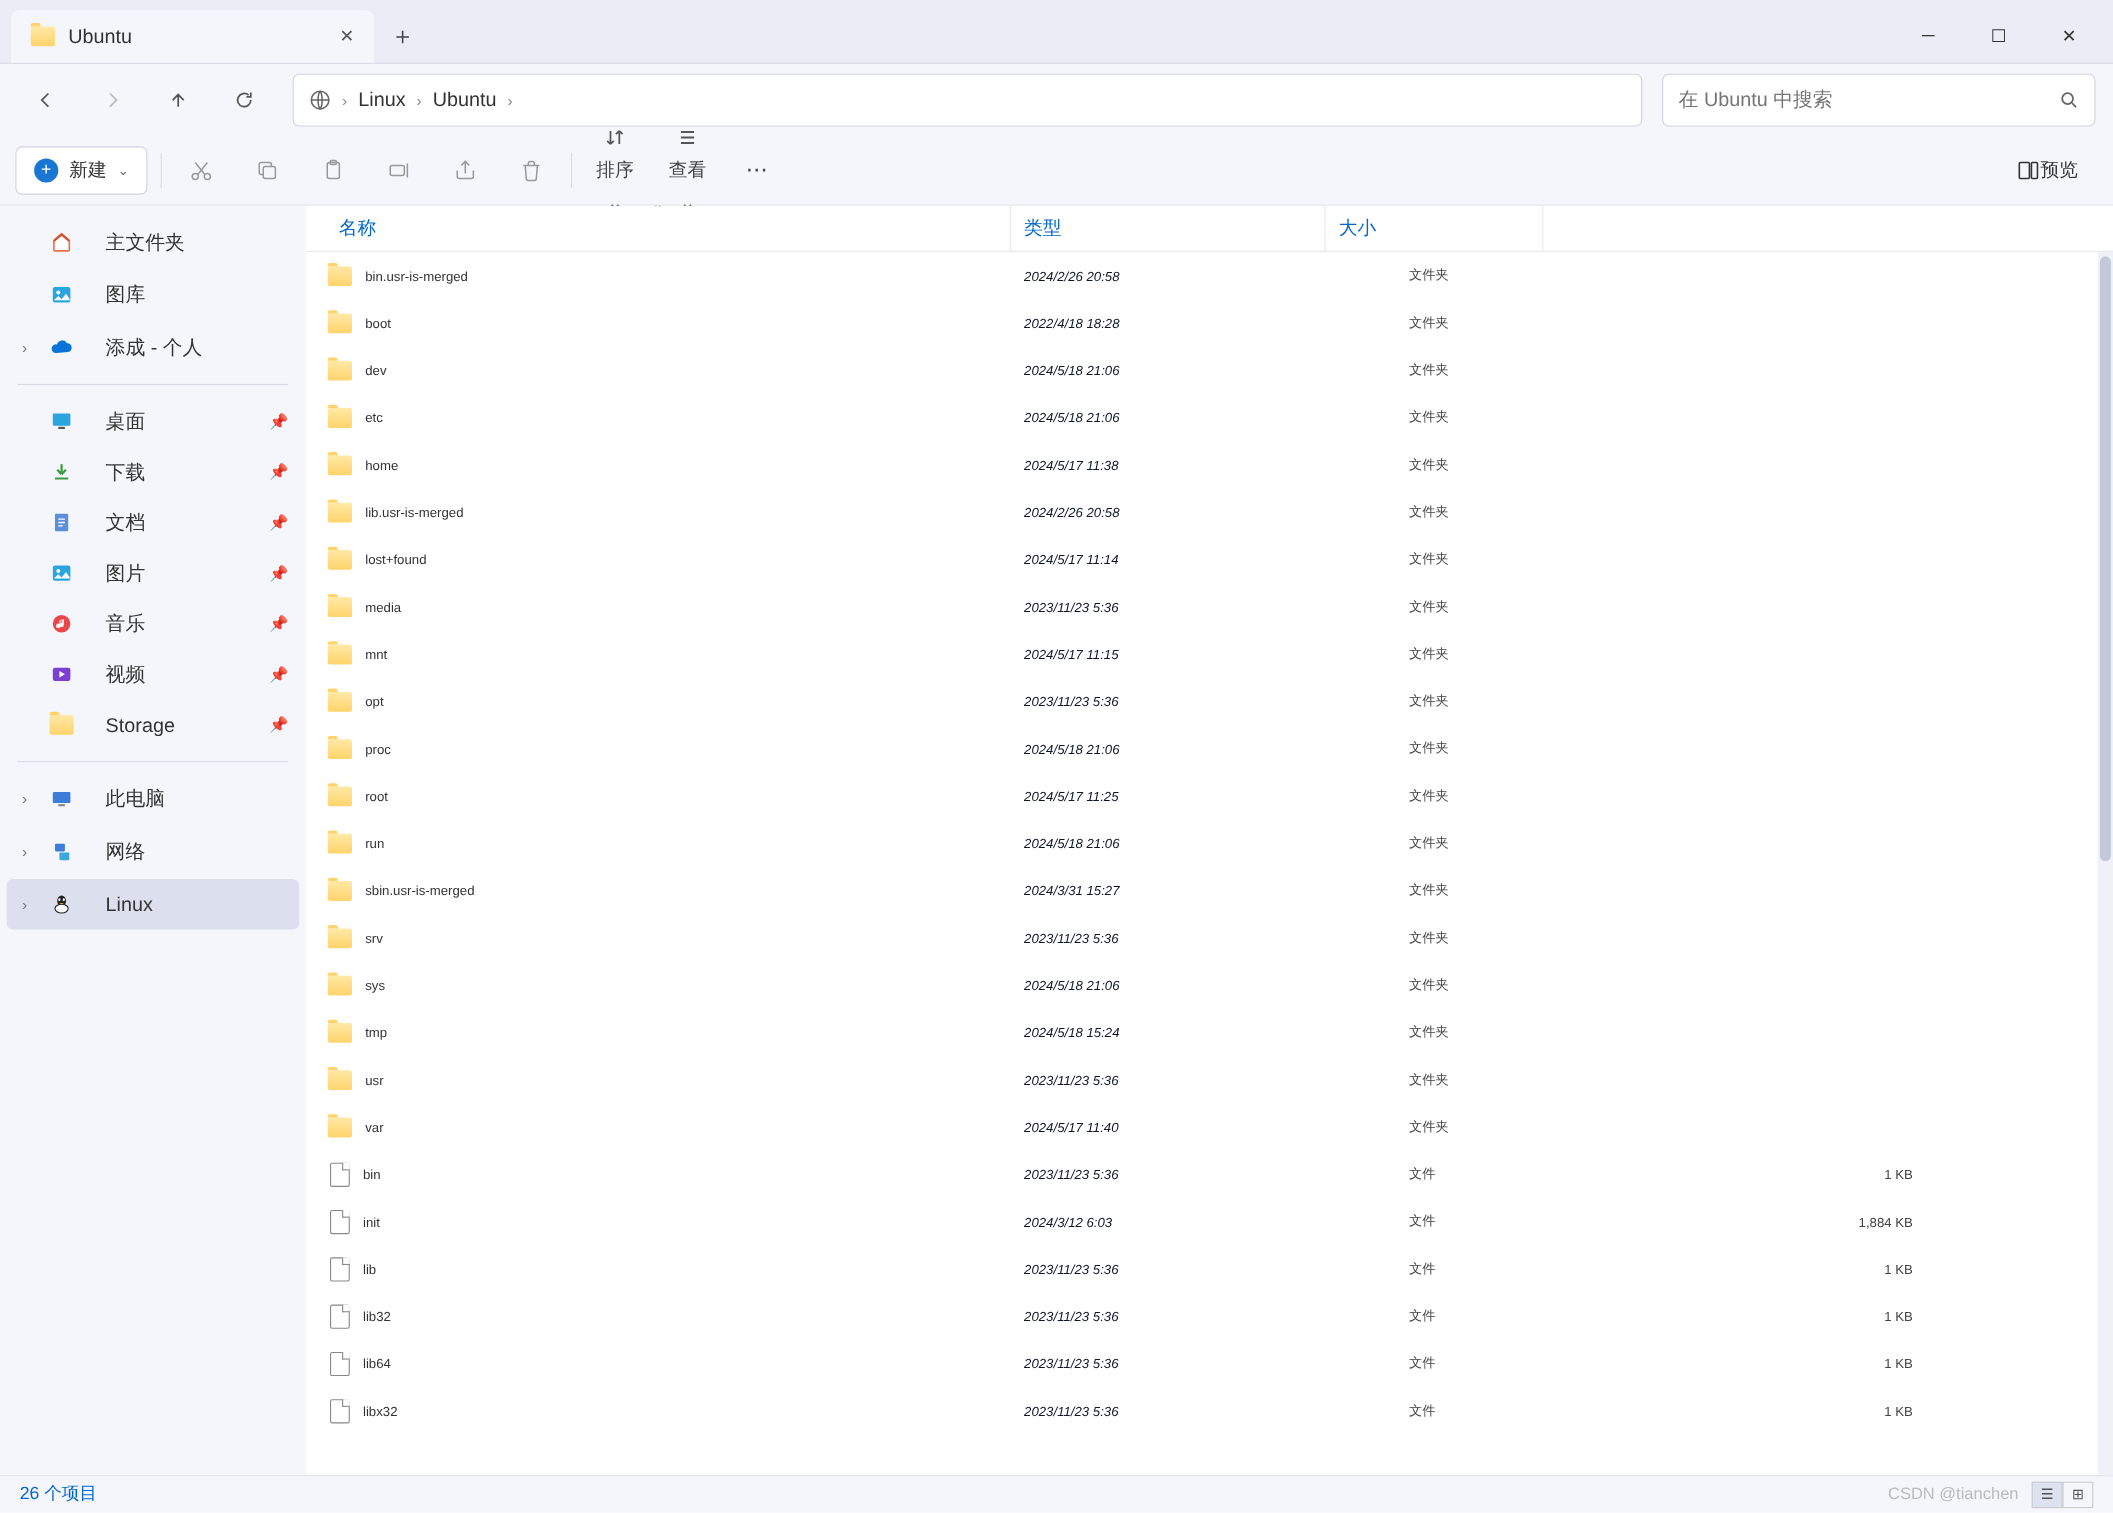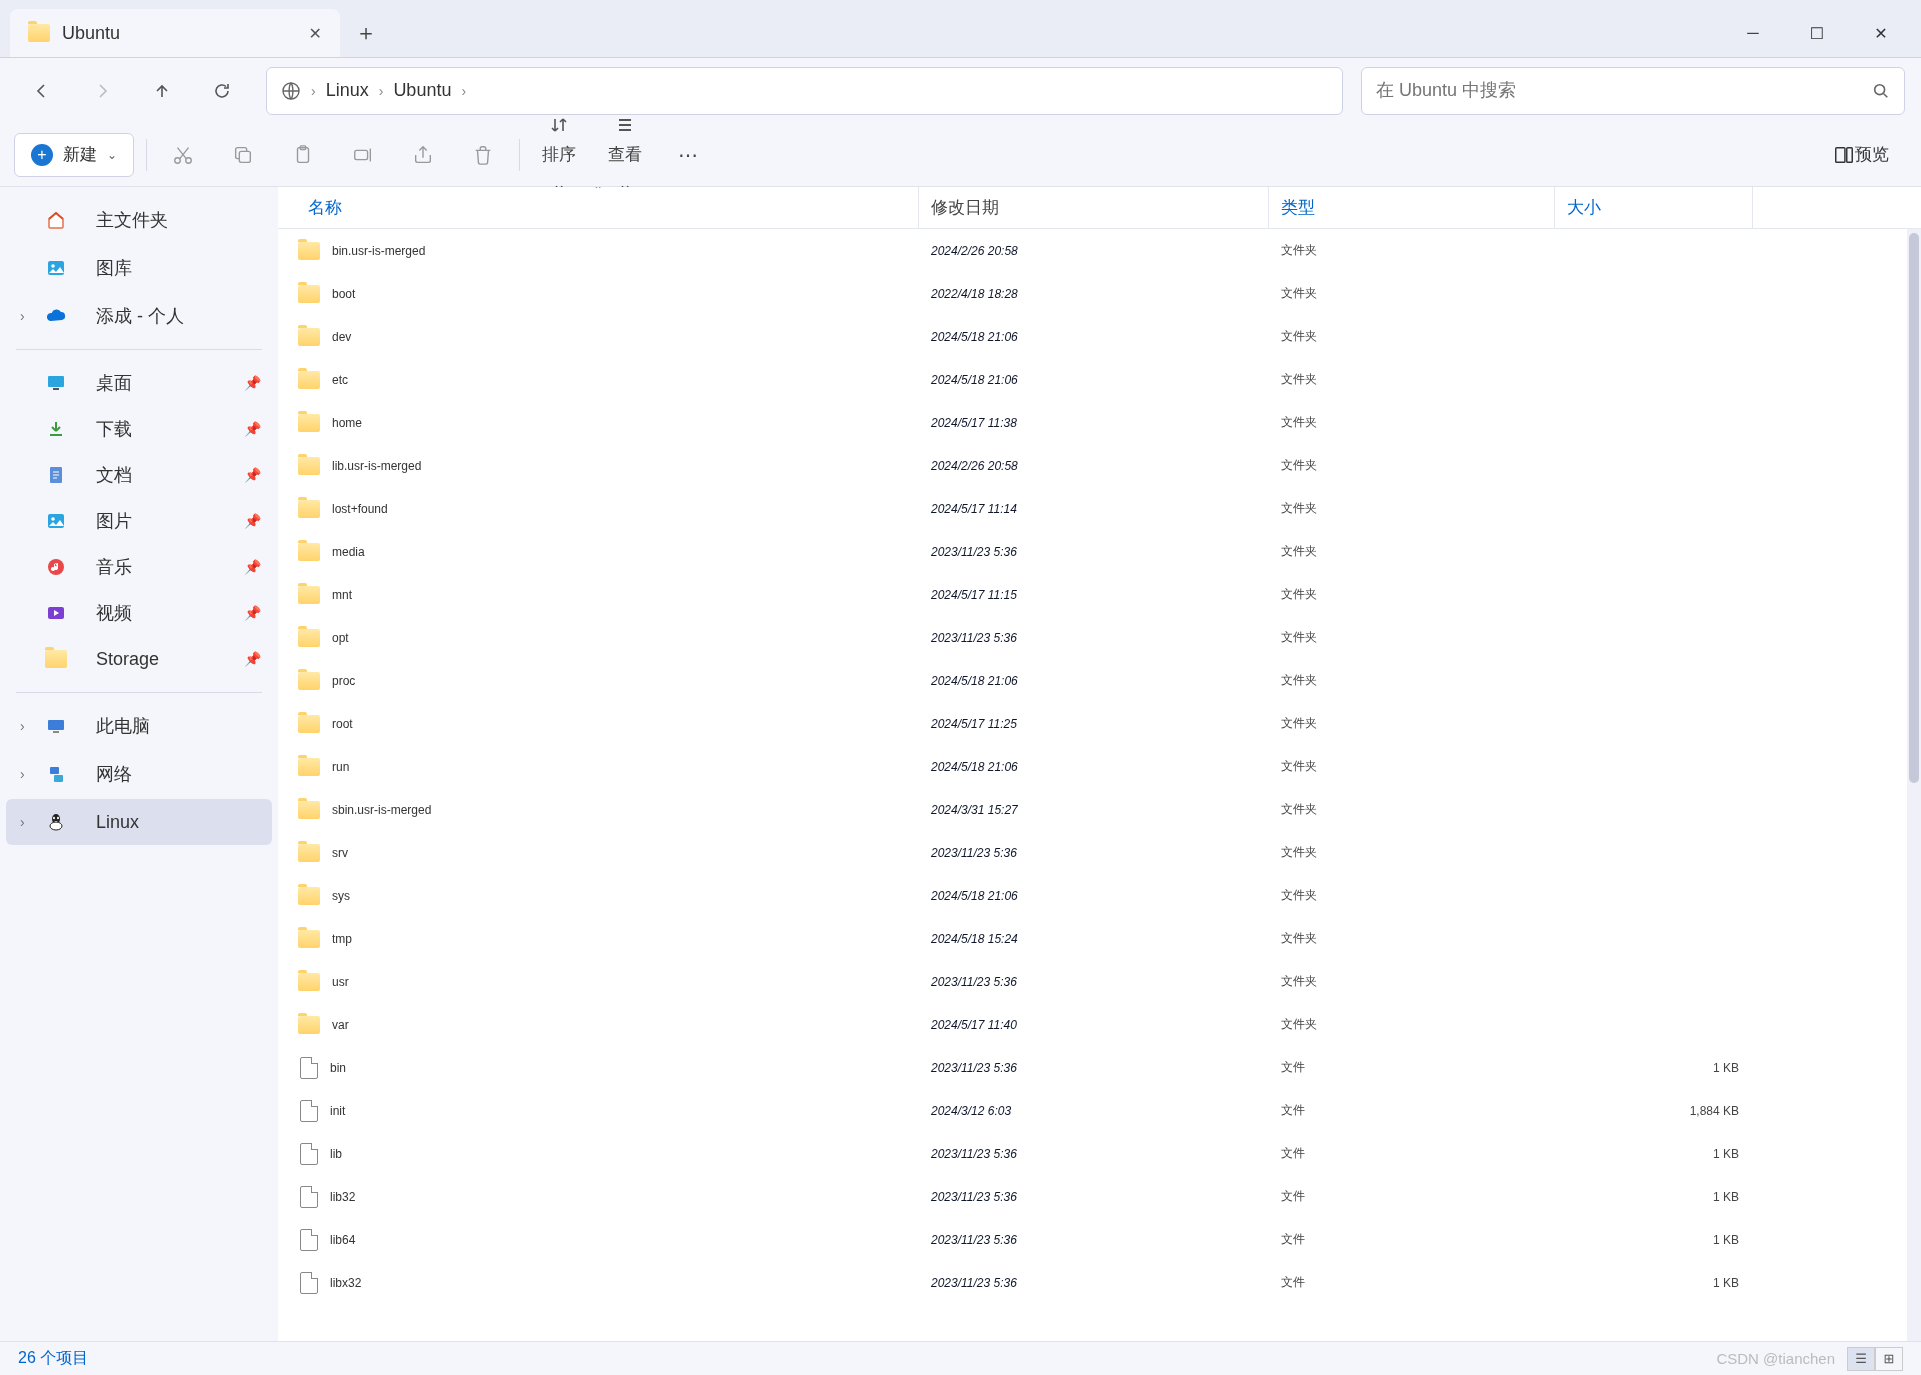--- a/index.html
+++ b/index.html
@@ -15,21 +15,21 @@
 .window-controls { margin-left: auto; display: flex; height: 48px; align-items: center; padding-right: 8px; }
 .win-btn { width: 64px; height: 40px; display:flex; align-items:center; justify-content:center; color:#333; cursor:pointer; font-size: 16px; }
 
 .navbar { height: 65px; background: #f5f6fb; display: flex; align-items: center; padding: 0 16px; gap: 8px; }
 .nav-btn { width: 52px; height: 52px; display:flex; align-items:center; justify-content:center; border-radius:6px; cursor:pointer; color:#555; font-size:20px; }
 .nav-btn.disabled { color: #bbb; }
 .address-bar { flex: 1; height: 48px; background: #fff; border: 1px solid #cfd2e4; border-radius: 6px; margin: 0 10px; display: flex; align-items: center; padding: 0 14px; gap: 10px; }
 .addr-icon { color:#666; font-size:18px; }
 .addr-sep { color:#888; font-size:14px; }
 .addr-part { color:#333; font-size:18px; cursor:pointer; }
-.search-bar { width: 544px; height: 48px; background:#fff; border:1px solid #cfd2e4; border-radius:6px; display:flex; align-items:center; padding:0 14px; }
+.search-bar { width: 394px; height: 48px; background:#fff; border:1px solid #cfd2e4; border-radius:6px; display:flex; align-items:center; padding:0 14px; }
 .search-input { flex:1; border:none; outline:none; font-size:18px; color:#888; background:transparent; }
 .search-icon { color:#666; font-size:18px; }
 
 .toolbar { height: 64px; background:#f5f6fb; display:flex; align-items:center; padding: 0 14px; gap: 12px; border-bottom: 1px solid #e0e2ec; }
 .btn-new { height: 44px; padding: 0 16px; border:1px solid #cfd2e4; border-radius:6px; display:flex; align-items:center; gap:10px; background:#fff; cursor:pointer; }
 .plus-circle { width:22px; height:22px; border-radius:50%; background:#1976d2; color:#fff; display:flex; align-items:center; justify-content:center; font-size:16px; }
 .btn-new-label { font-size:17px; color:#333; }
 .btn-new-chev { color:#666; font-size:12px; }
 .tb-sep { width:1px; height:32px; background:#d8dae8; }
 .tb-icon { width:48px; height:44px; display:flex; align-items:center; justify-content:center; color:#999; font-size:20px; cursor:pointer; }
@@ -344,23 +344,20 @@
       <span>Linux</span>
     </div>
   </div>
 
   <div class="content">
     <div class="headers">
       <div class="hcol name">
         <span>名称</span>
         <span class="sort-ind">⌃</span>
       </div>
-      <div class="hcol date">
-          <span>修改日期</span>
-        </div>
       <div class="hcol type">
           <span>类型</span>
         </div>
       <div class="hcol size">
           <span>大小</span>
         </div>
     </div>
     <div class="rows-wrap">
       <div class="rows" id="file-rows">
           <div class="row">

